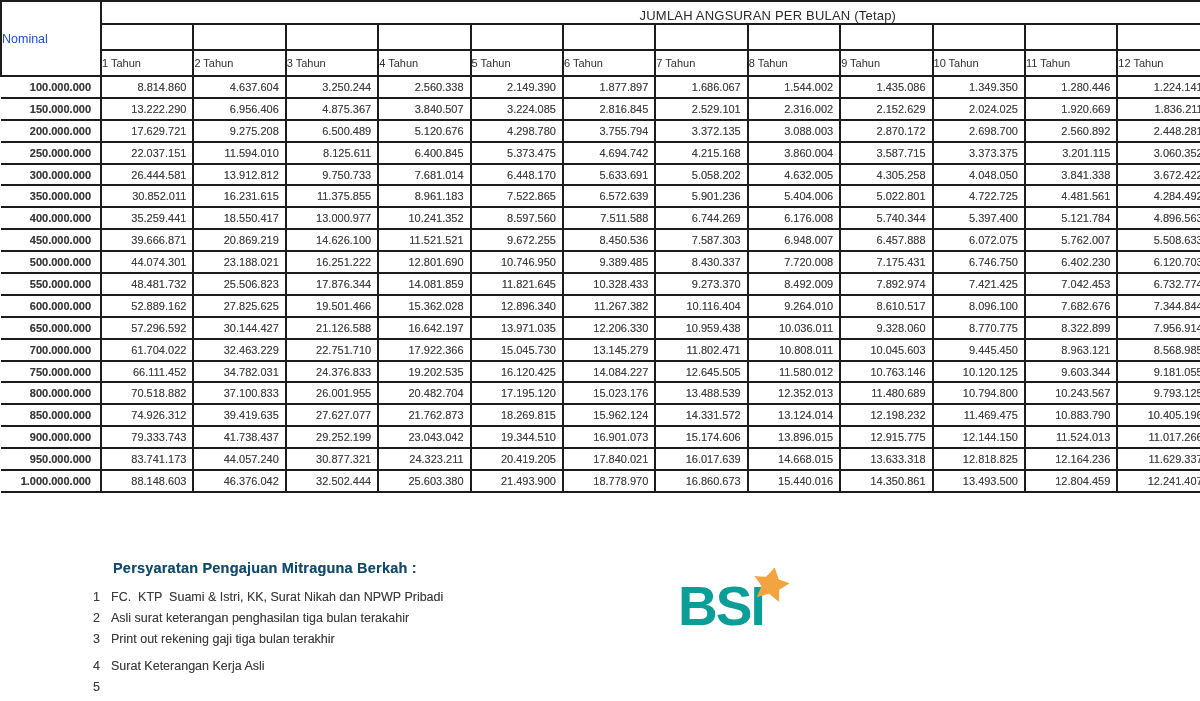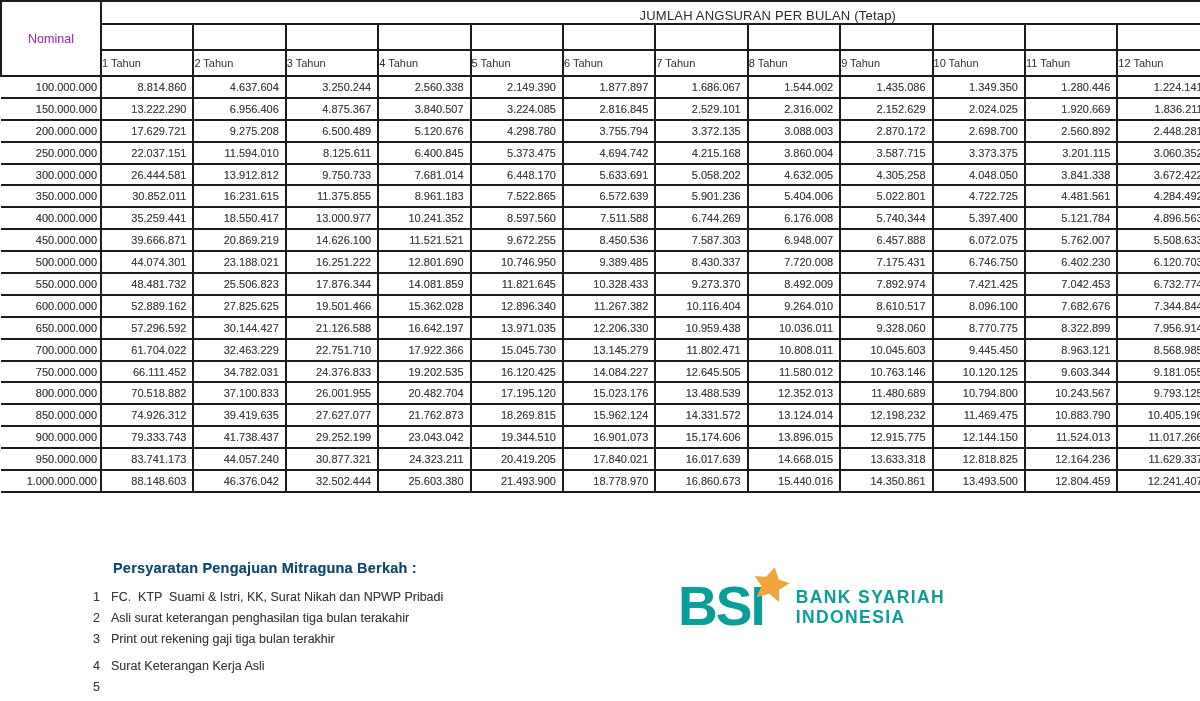--- a/index.html
+++ b/index.html
@@ -7,34 +7,34 @@
               font-family:"Liberation Sans", sans-serif; }
   #page { position:relative; width:1200px; height:701px; background:#fff; overflow:hidden; }
 
   
   #table-wrap { position:absolute; left:0; top:0; width:1200px; height:545px; overflow:hidden; }
   table.installments { border-collapse:collapse; table-layout:fixed; width:1209px;
                        color:#3c3c3c; }
   table.installments td { border:2px solid #1c1c1c; overflow:hidden; white-space:nowrap; }
 
   
-  td.cell-nominal-h { border-left:none; border-top:none; font-size:12.5px; color:#a21caf;
-                      text-align:center; vertical-align:middle; }
+  td.cell-nominal-h { border-left:none; border-top:none; font-size:12.5px; color:#1d4ed8;
+                      text-align:left; vertical-align:middle; }
   td.cell-title { border-top:none; border-right:none; height:23px; font-size:13px;
                   color:#2a2a2a; text-align:center; padding-left:225px; vertical-align:bottom;
                   letter-spacing:.2px; }
   tr.row-empty td { height:26px; }
   tr.row-years td { height:26px; text-align:left; font-size:11px; color:#303030;
                     vertical-align:middle; }
 
   
   tbody td { height:21.9px; font-size:11px; text-align:right; padding-right:6px;
              vertical-align:middle; color:#3e3e3e;
              text-shadow:0 0 .5px rgba(70,70,70,.55); }
-  tbody td.nominal { padding-right:3px; border-left:none; color:#3a3a3a; }
+  tbody td.nominal { padding-right:9px; border-left:none; color:#3a3a3a;font-weight:bold; }
 
   
   #requirements { position:absolute; left:88px; top:560px; width:580px; color:#333; }
   #req-heading { font-size:14.5px; font-weight:bold; color:#0c4a6e;
                  margin:0 0 11px 25px; letter-spacing:.2px;
                  text-shadow:0 0 .5px rgba(60,60,60,.5); }
   .req-row { display:flex; gap:11px; line-height:21.2px; font-size:12.5px;
              text-shadow:0 0 .5px rgba(70,70,70,.45); }
   .req-row.gap-before { margin-top:5px; }
   .req-no { width:12px; flex:none; text-align:right; color:#3a3a3a; }
@@ -420,19 +420,15 @@
       </div>
   </div>
 
   <div id="bsi-logo">
     <div id="bsi-word">
       <span>BSI</span>
       <svg id="bsi-star" viewBox="0 0 40 40" aria-hidden="true">
         <polygon id="star-poly" points="20,2 26.5,13 38,14.5 29,23 31.5,35 20,29 8.5,35 11,23 2,14.5 13.5,13" transform="rotate(12 20 20)" fill="#f2a43f"></polygon>
       </svg>
     </div>
-    <div id="bank-name">
-      <div>BANK SYARIAH</div>
-      <div>INDONESIA</div>
-    </div>
   </div>
 
 </div>
 
 </body></html>

